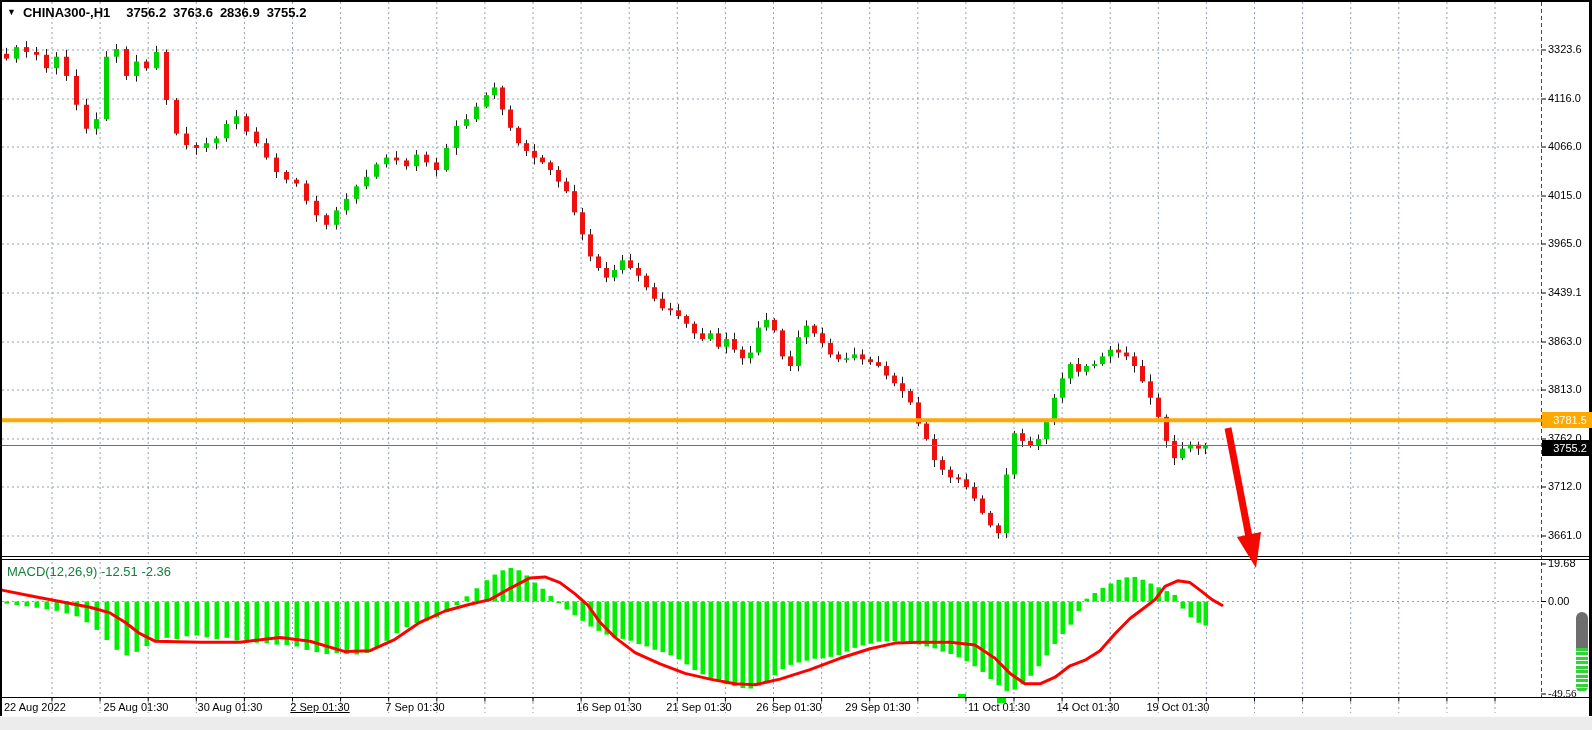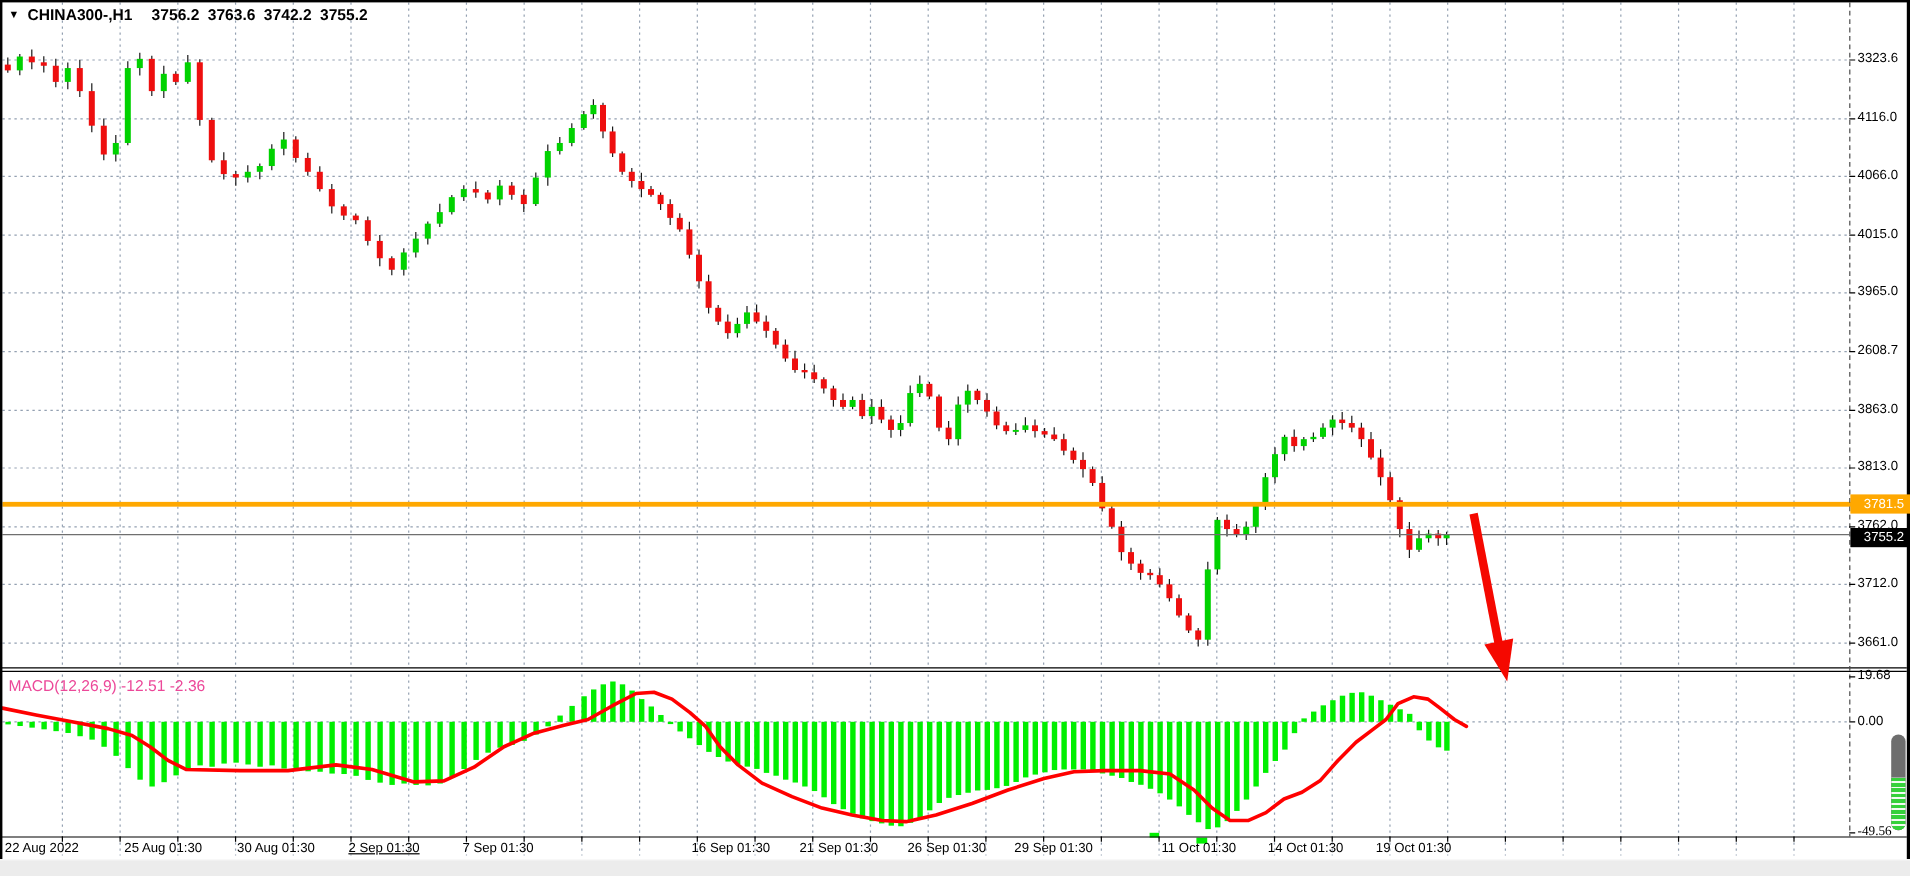--- a/index.html
+++ b/index.html
@@ -7,21 +7,21 @@
           font-family:"Liberation Sans", sans-serif;}
   .abs{position:absolute;}
   #plot{position:absolute;left:0;top:0;}
   .border-top{left:0;top:0;width:1592px;height:2px;background:#000;}
   .border-left{left:0;top:0;width:2px;height:716px;background:#000;}
   .border-right{left:1589px;top:0;width:3px;height:716px;background:#000;}
   .bottom-strip{left:0;top:716px;width:1592px;height:14px;background:#ececec;border-top:1px solid #fbfbfb;}
   .chart-title{left:7px;top:5px;font-size:13px;font-weight:700;color:#000;white-space:nowrap;display:flex;align-items:center;gap:7px;}
   .chart-title .tri{font-size:9px;position:relative;top:-1px;}
   .chart-title .num{margin-left:9px;}
-  .macd-label{left:7px;top:564px;font-size:13px;color:#ec4899;white-space:nowrap;}
+  .macd-label{left:7px;top:564px;font-size:13px;color:#15803d;white-space:nowrap;}
   .axlbl{position:absolute;font-size:11px;color:#000;white-space:nowrap;}
   .price-lbl{left:1548px;}
   .time-lbl{top:701px;transform:translateX(-50%);}
   .time-lbl.left{transform:none;}
   .tag{position:absolute;left:1542px;width:50px;height:16px;font-size:11px;color:#fff;line-height:16px;padding-left:6px;box-sizing:border-box;text-align:center;}
   .orange-tag{top:412px;}
   .black-tag{top:440px;background:#000;}
   .pill{left:1576px;top:612px;width:12px;height:80px;border-radius:7px;overflow:hidden;background:#6e6e6e;}
   .pill .stripes{position:absolute;left:0;bottom:0;width:12px;height:44px;
      background:repeating-linear-gradient(180deg,#35d13b 0 3px,#f2fbf2 3px 4.5px);}
@@ -554,33 +554,33 @@
   <div class="abs border-top"></div>
   <div class="abs border-left"></div>
   <div class="abs border-right"></div>
   <div class="abs bottom-strip"></div>
 
   <div class="abs chart-title">
     <span class="tri">▼</span>
     <span>CHINA300-,H1</span>
     <span class="num">3756.2</span>
     <span>3763.6</span>
-    <span>3742.2</span>
+    <span>2836.9</span>
     <span>3755.2</span>
   </div>
 
   <div class="abs macd-label">MACD(12,26,9) -12.51 -2.36</div>
 
   <div id="priceAxis">
       <div class="axlbl price-lbl" style="top: 43px;">3323.6</div>
       <div class="axlbl price-lbl" style="top: 92px;">4116.0</div>
       <div class="axlbl price-lbl" style="top: 140px;">4066.0</div>
       <div class="axlbl price-lbl" style="top: 189px;">4015.0</div>
       <div class="axlbl price-lbl" style="top: 237px;">3965.0</div>
-      <div class="axlbl price-lbl" style="top: 286px;">2608.7</div>
+      <div class="axlbl price-lbl" style="top: 286px;">3439.1</div>
       <div class="axlbl price-lbl" style="top: 335px;">3863.0</div>
       <div class="axlbl price-lbl" style="top: 383px;">3813.0</div>
       <div class="axlbl price-lbl" style="top: 432px;">3762.0</div>
       <div class="axlbl price-lbl" style="top: 480px;">3712.0</div>
       <div class="axlbl price-lbl" style="top: 529px;">3661.0</div>
     </div>
   <div id="macdAxis">
       <div class="axlbl price-lbl" style="top: 557px;">19.68</div>
       <div class="axlbl price-lbl" style="top: 594.5px;">0.00</div>
       <div class="axlbl price-lbl" style="top: 687px; font-family: Liberation Serif, serif;">-49.56</div>

